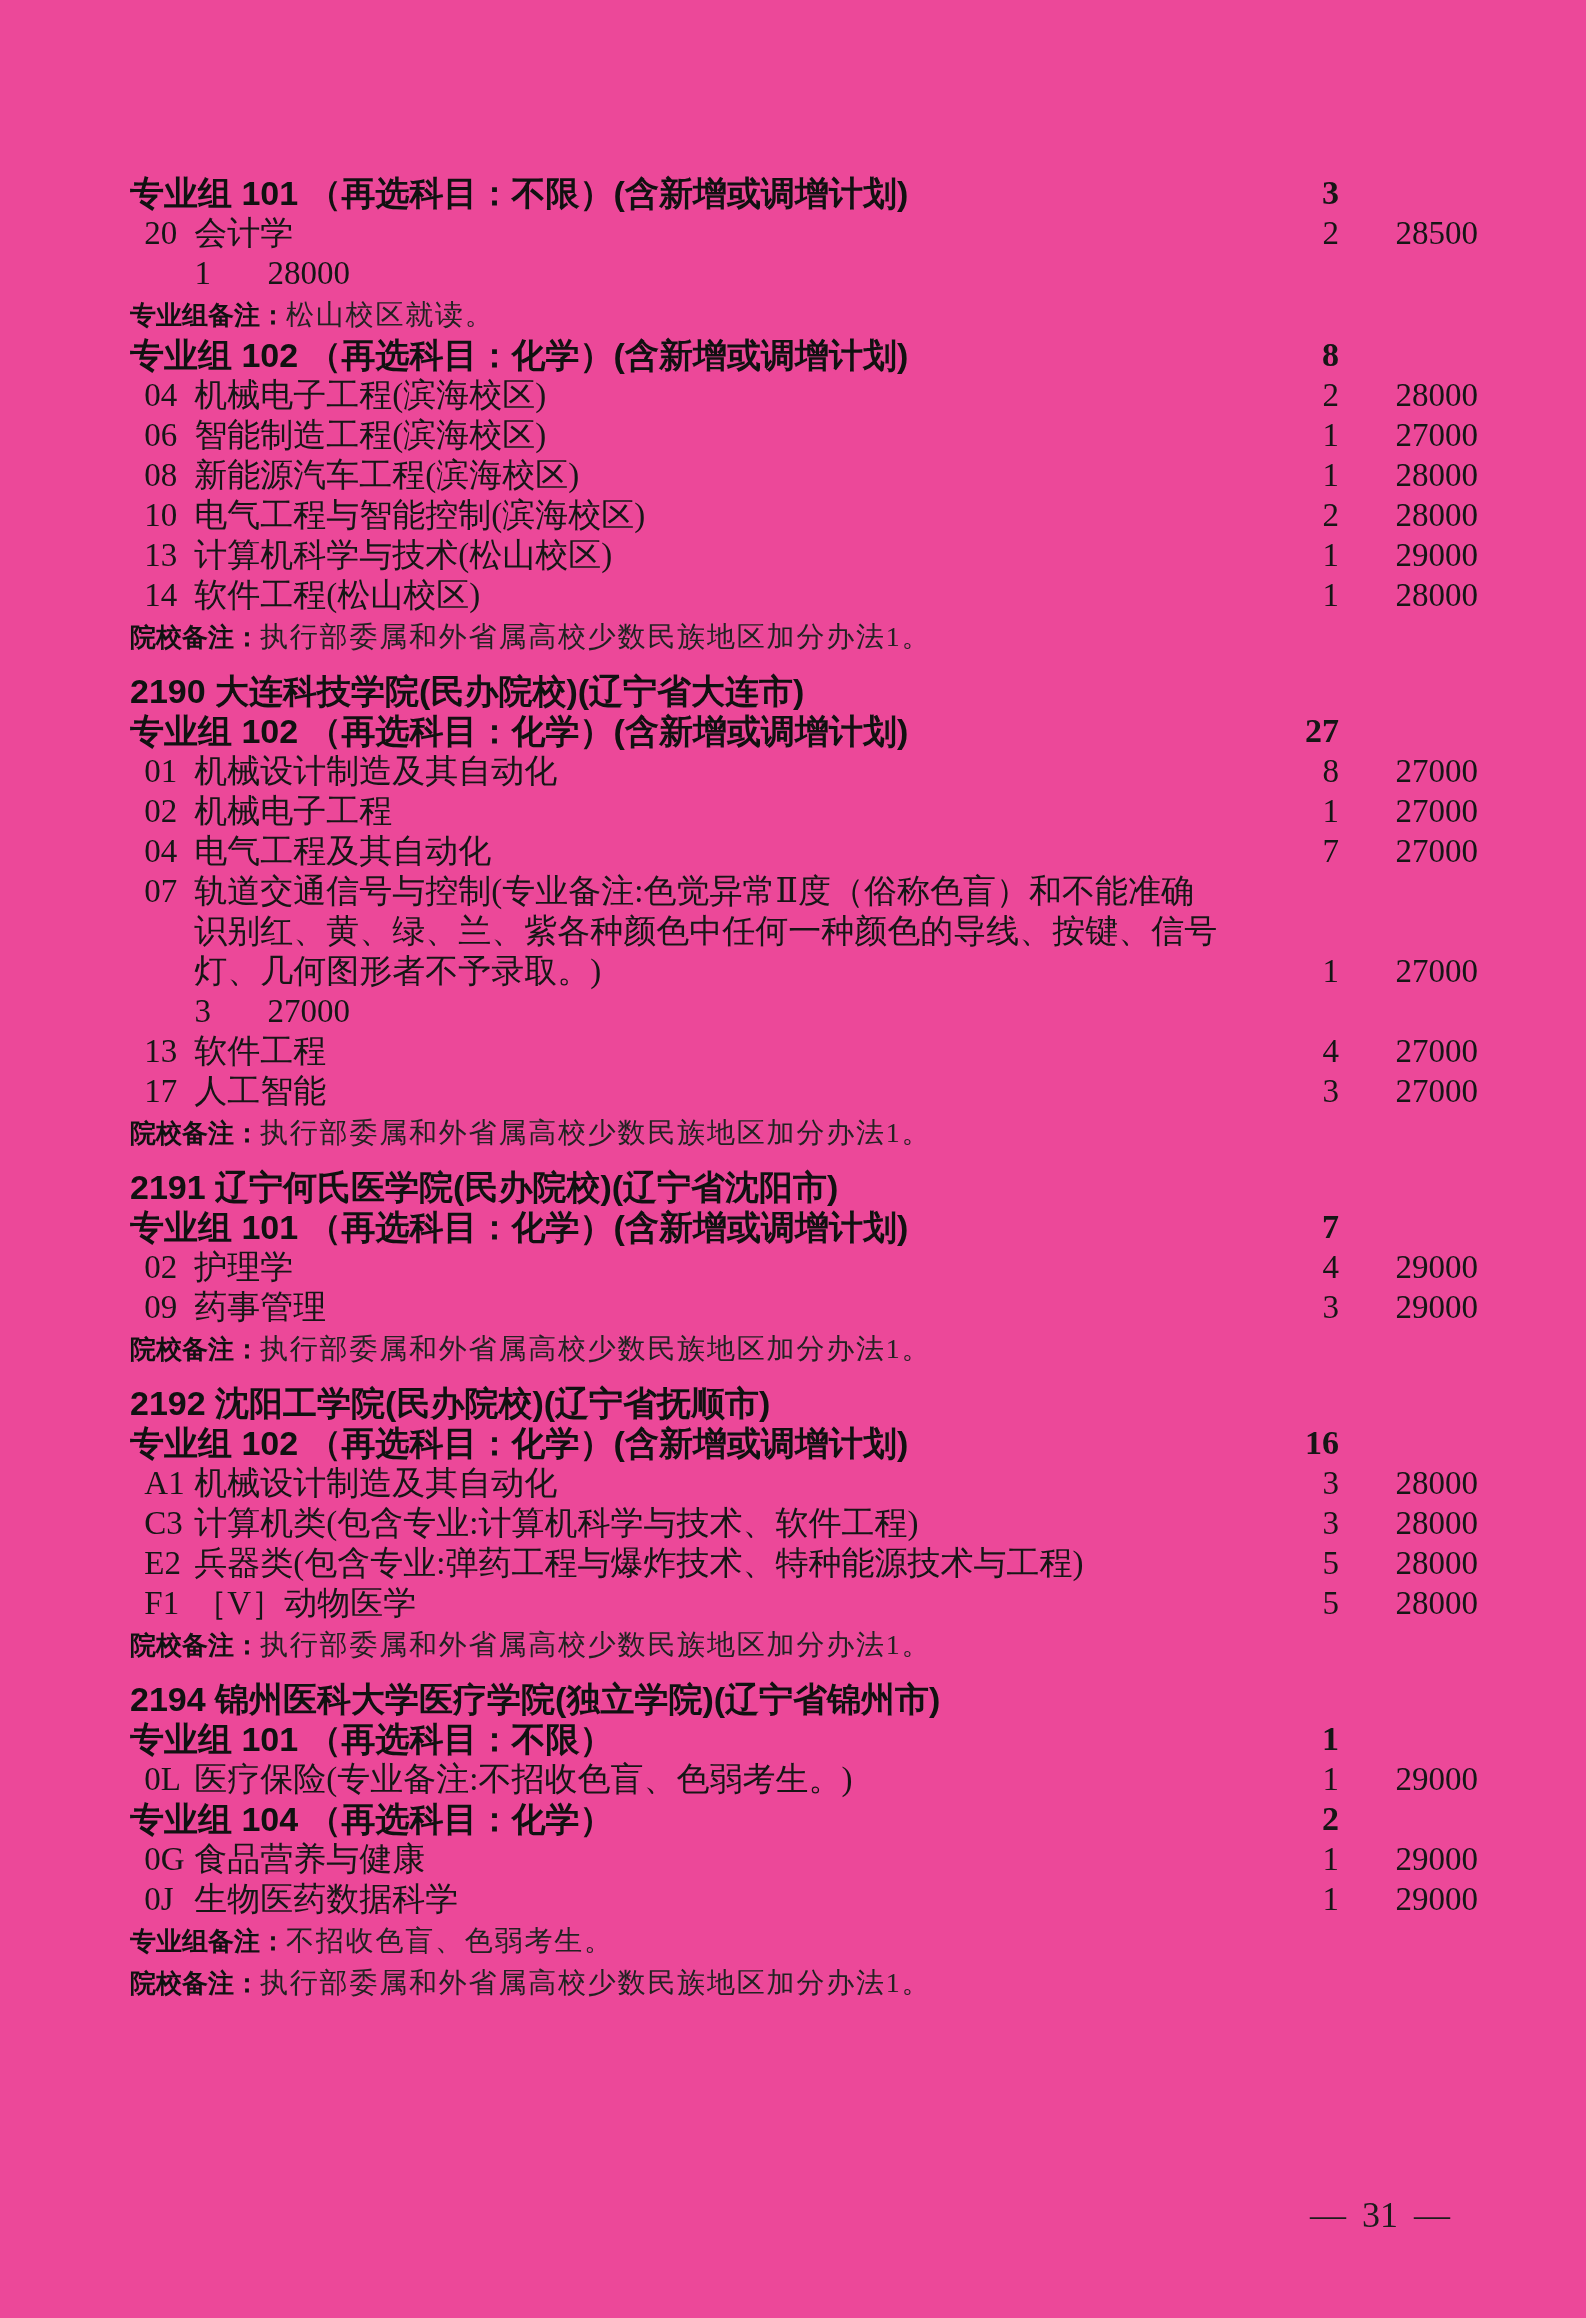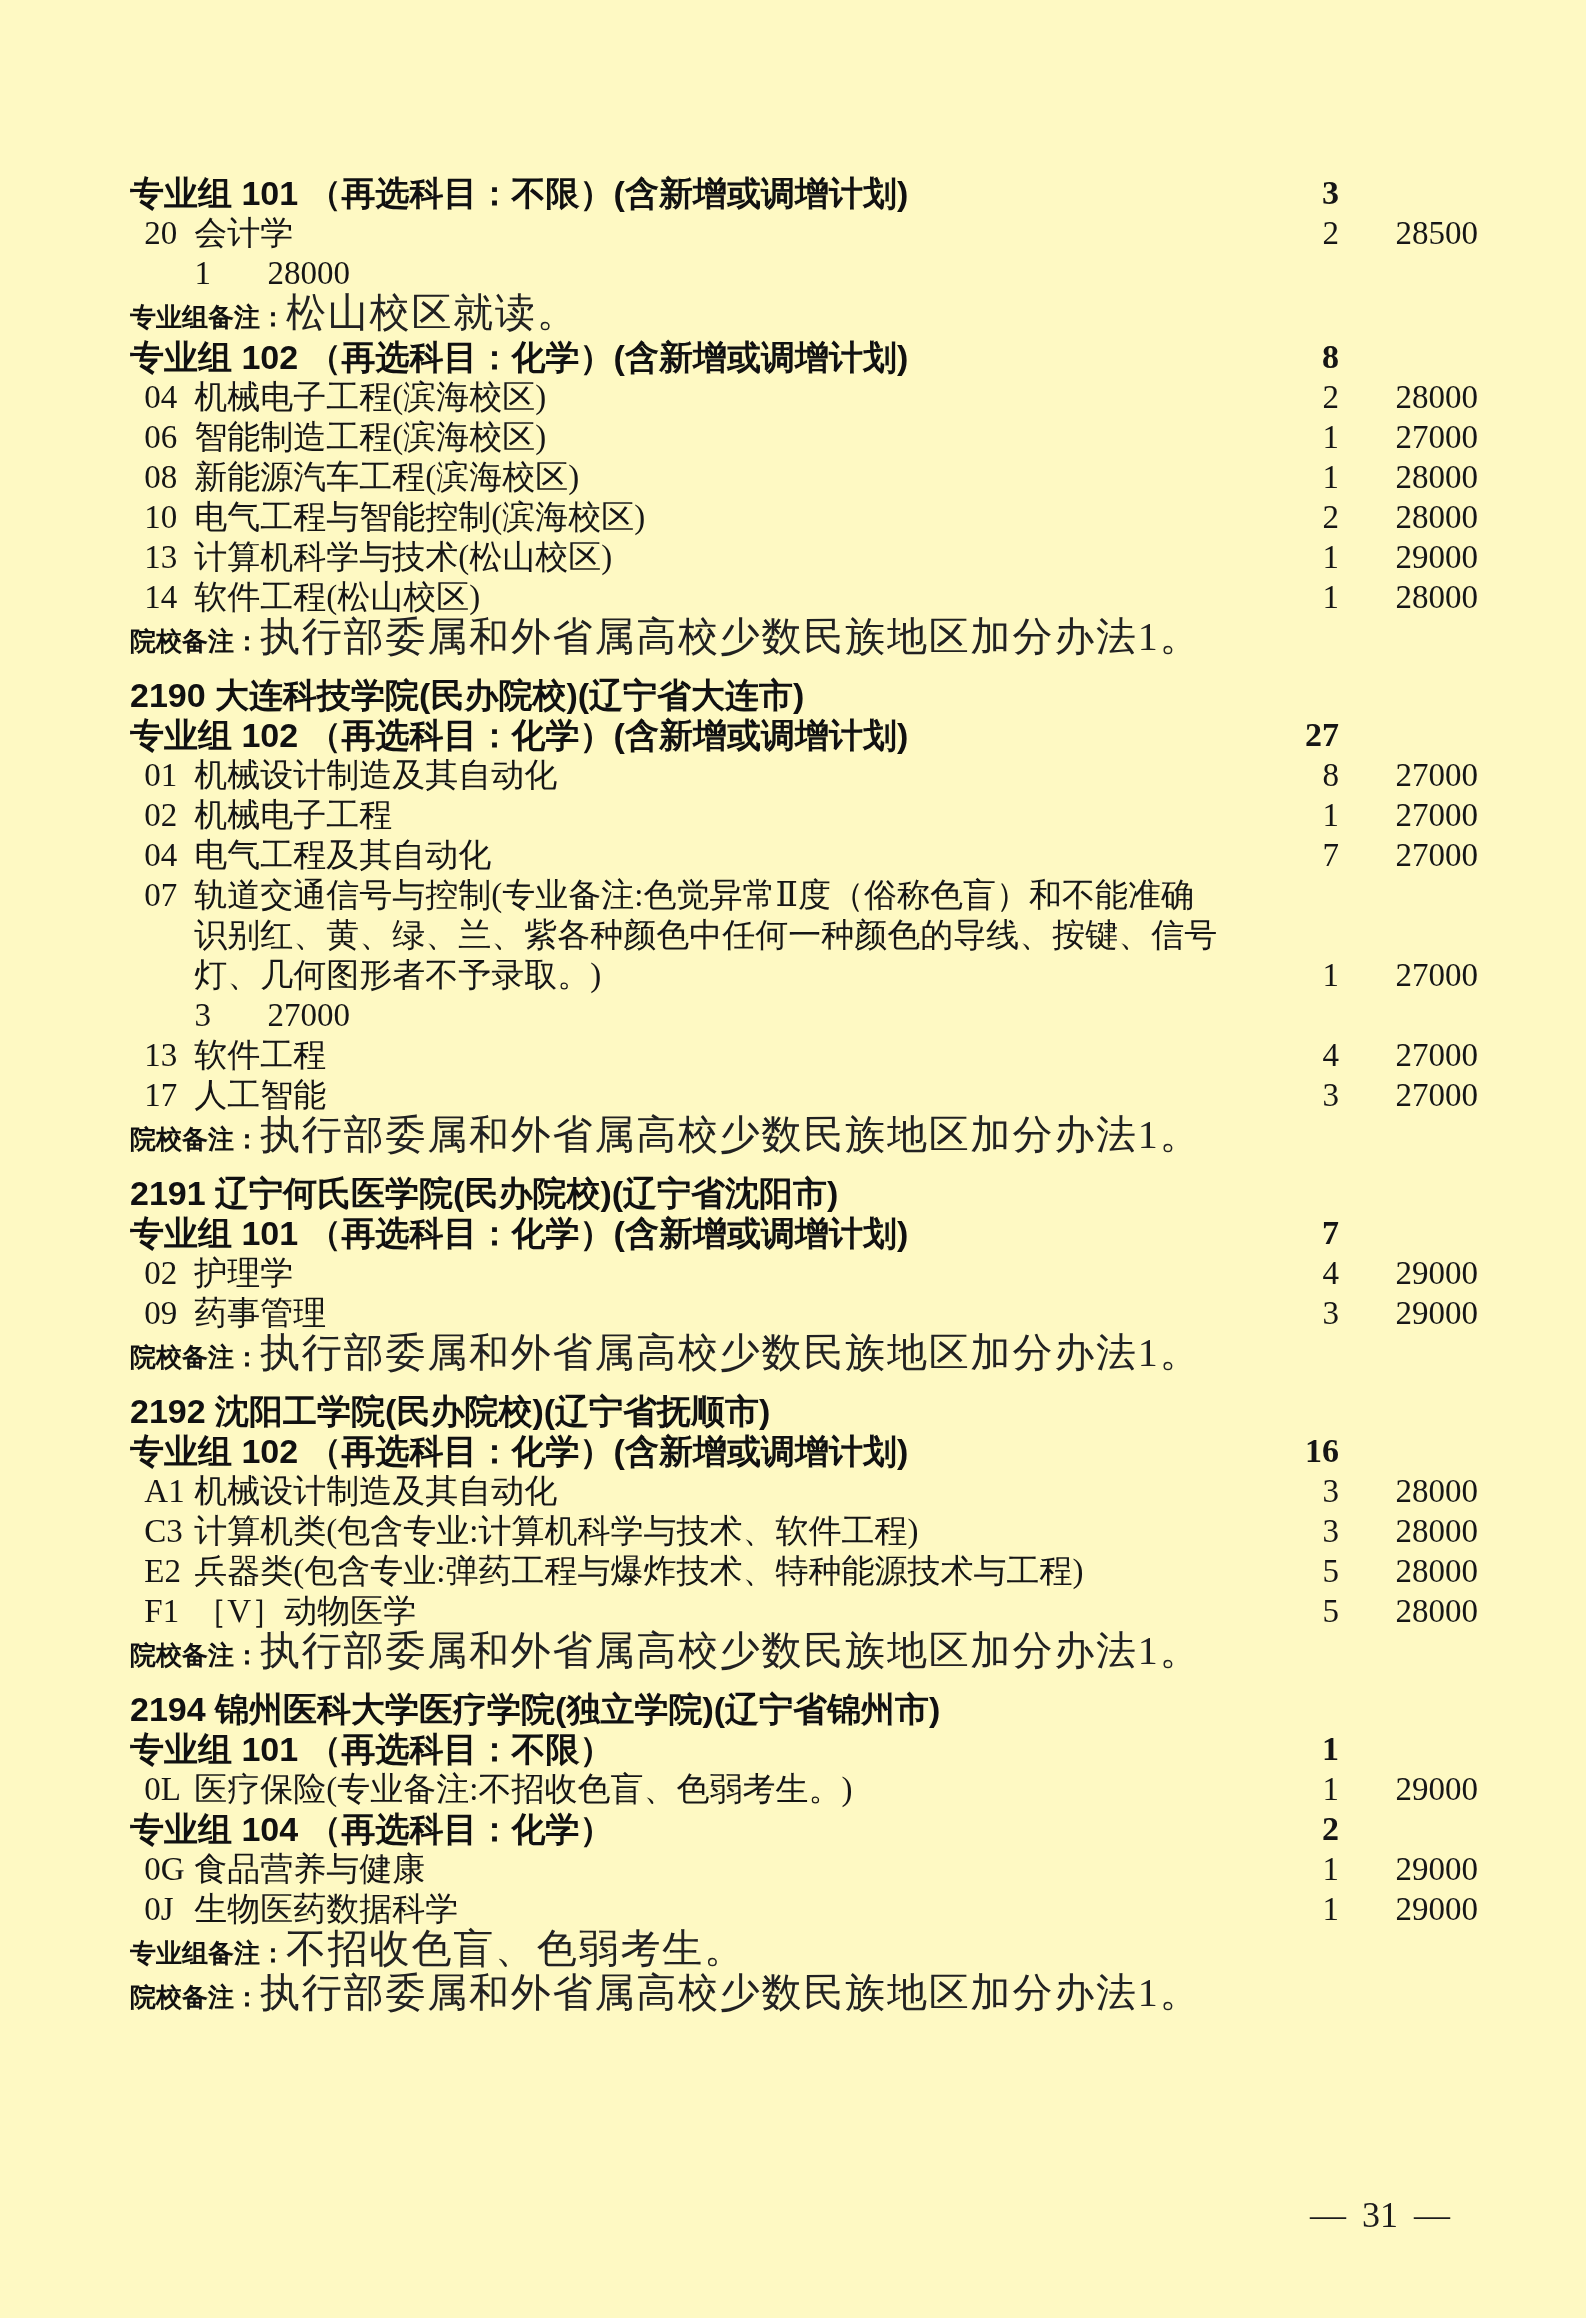--- a/index.html
+++ b/index.html
@@ -1,39 +1,39 @@
 <!DOCTYPE html>
 <html style="font-size:14.3px"><head>
 <meta charset="utf-8">
 <style>
   html,body{margin:0;padding:0;background:#ffffff;}
   .page{
     position:relative;
     width:1586px;height:2319px;
-    background:#fef9c3;
+    background:#ec4899;
     box-sizing:border-box;
     padding:173px 0 0 130px;
     color:#161616;
     font-family:"Liberation Serif","DejaVu Serif",serif;
     font-size:33px;
     line-height:40px;
     overflow:hidden;
   }
   .row{display:flex;align-items:flex-end;}
   .gap{margin-top:14px;}
   .cell-main{flex:0 0 1128px;}
   .major-main{display:flex;align-items:flex-start;}
   .major-code{flex:0 0 50px;padding-left:14.3px;}
   .major-name{flex:1;white-space:pre-line;}
   .cell-count{flex:0 0 81px;text-align:right;font-family:"Liberation Serif","DejaVu Serif",serif;}
   .cell-fee{flex:0 0 139px;text-align:right;font-family:"Liberation Serif","DejaVu Serif",serif;}
   .hdr{font-family:"Liberation Sans","DejaVu Sans",sans-serif;font-weight:700;font-size:34px;color:#111;}
   .row-group .cell-count{font-weight:700;font-size:34px;}
   .note-label{font-family:"Liberation Sans","DejaVu Sans",sans-serif;font-weight:700;font-size:26px;color:#111;}
-  .note-text{font-size:40px;letter-spacing:1.8px;color:#222;text-align:center;}
+  .note-text{font-size:28px;letter-spacing:1.8px;color:#222;text-align:center;}
   .footer{
     position:absolute;top:2195px;right:136px;
     display:flex;align-items:center;gap:16px;
     font-family:"Liberation Serif","DejaVu Serif",serif;
     font-size:36px;color:#1c1c1c;
   }
 </style>
 </head>
 <body>
 

